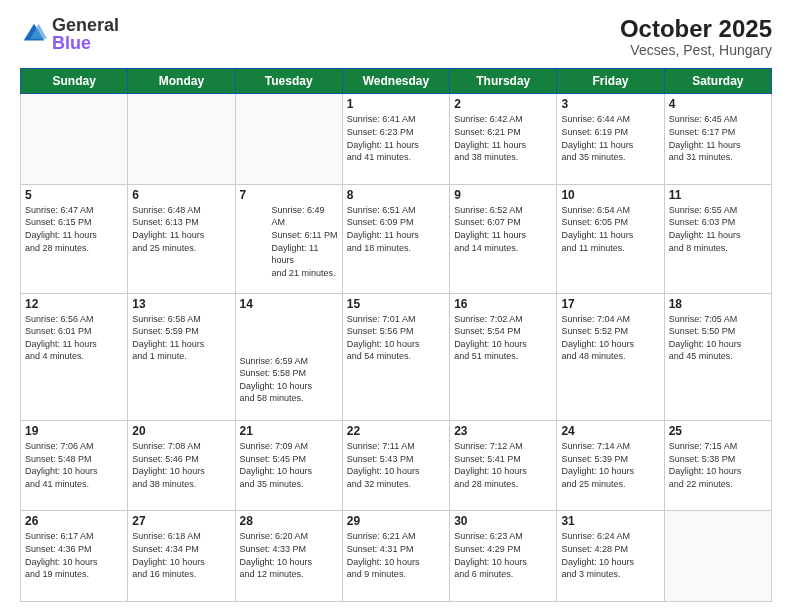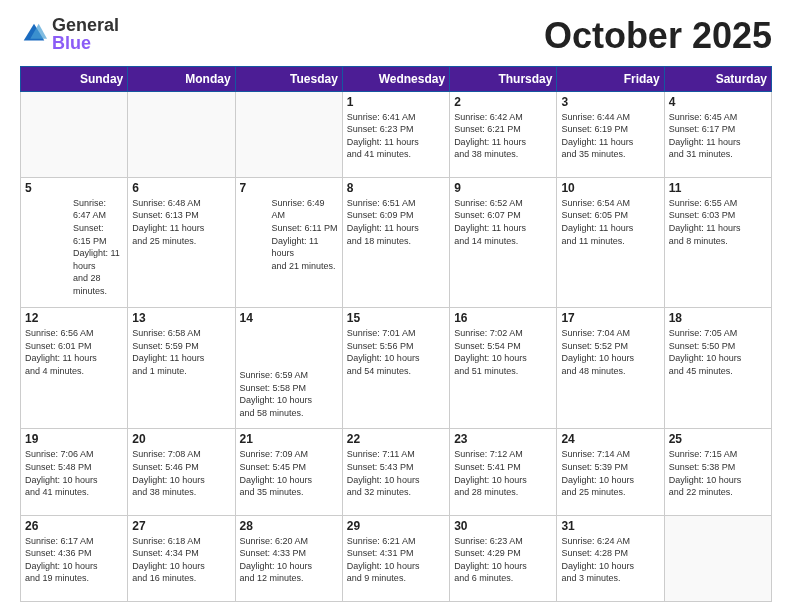--- a/index.html
+++ b/index.html
@@ -44,43 +44,43 @@
       color: #8b5cf6;
     }
     .logo-icon {
       width: 28px;
       height: 28px;
     }
     .title-block {
       text-align: right;
     }
     .title-month {
-      font-size: 36px;
+      font-size: 24px;
       font-weight: bold;
       color: #222;
       line-height: 1.1;
     }
     .title-location {
       font-size: 14px;
       color: #555;
     }
     .calendar {
       flex: 1;
       border: 1px solid #ccc;
       border-collapse: collapse;
       width: 100%;
       table-layout: fixed;
     }
     .calendar th {
-      background: #4c1d95;
+      background: #15803d;
       color: #fff;
       font-size: 12px;
       font-weight: bold;
       padding: 5px 4px;
-      text-align: right;
+      text-align: center;
       border: 1px solid #1557a0;
     }
     .calendar td {
       border: 1px solid #ccc;
       vertical-align: top;
       padding: 3px 4px;
       font-size: 9.5px;
       color: #333;
       height: 82px;
       width: calc(100% / 7);
@@ -115,20 +115,21 @@
         <polygon points="15,4 26,22 4,22" fill="#1a6bbf"></polygon>
         <polygon points="20,4 29,20 11,20" fill="#4a9fd4" opacity="0.7"></polygon>
       </svg>
       <div class="logo-text">
         <span class="logo-general">General</span>
         <span class="logo-blue">Blue</span>
       </div>
     </div>
     <div class="title-block">
       <div class="title-month">October 2025</div>
+      <div class="title-location">Vecses, Pest, Hungary</div>
     </div>
   </div>
 
   <table class="calendar">
     <thead>
       <tr>
         <th>Sunday</th>
         <th>Monday</th>
         <th>Tuesday</th>
         <th>Wednesday</th>
@@ -167,21 +168,21 @@
             <span class="day-num">4</span>
             <div class="day-info" style="white-space: pre-line;">Sunrise: 6:45 AM
 Sunset: 6:17 PM
 Daylight: 11 hours
 and 31 minutes.</div>
           </td>
         </tr>
         <tr>
           <td>
             <span class="day-num">5</span>
-            <div class="day-info" style="white-space: pre-line; margin-left: 48px;">Sunrise: 6:47 AM
+            <div class="day-info" style="white-space: pre-line;">Sunrise: 6:47 AM
 Sunset: 6:15 PM
 Daylight: 11 hours
 and 28 minutes.</div>
           </td>
           <td>
             <span class="day-num">6</span>
             <div class="day-info" style="white-space: pre-line;">Sunrise: 6:48 AM
 Sunset: 6:13 PM
 Daylight: 11 hours
 and 25 minutes.</div>

